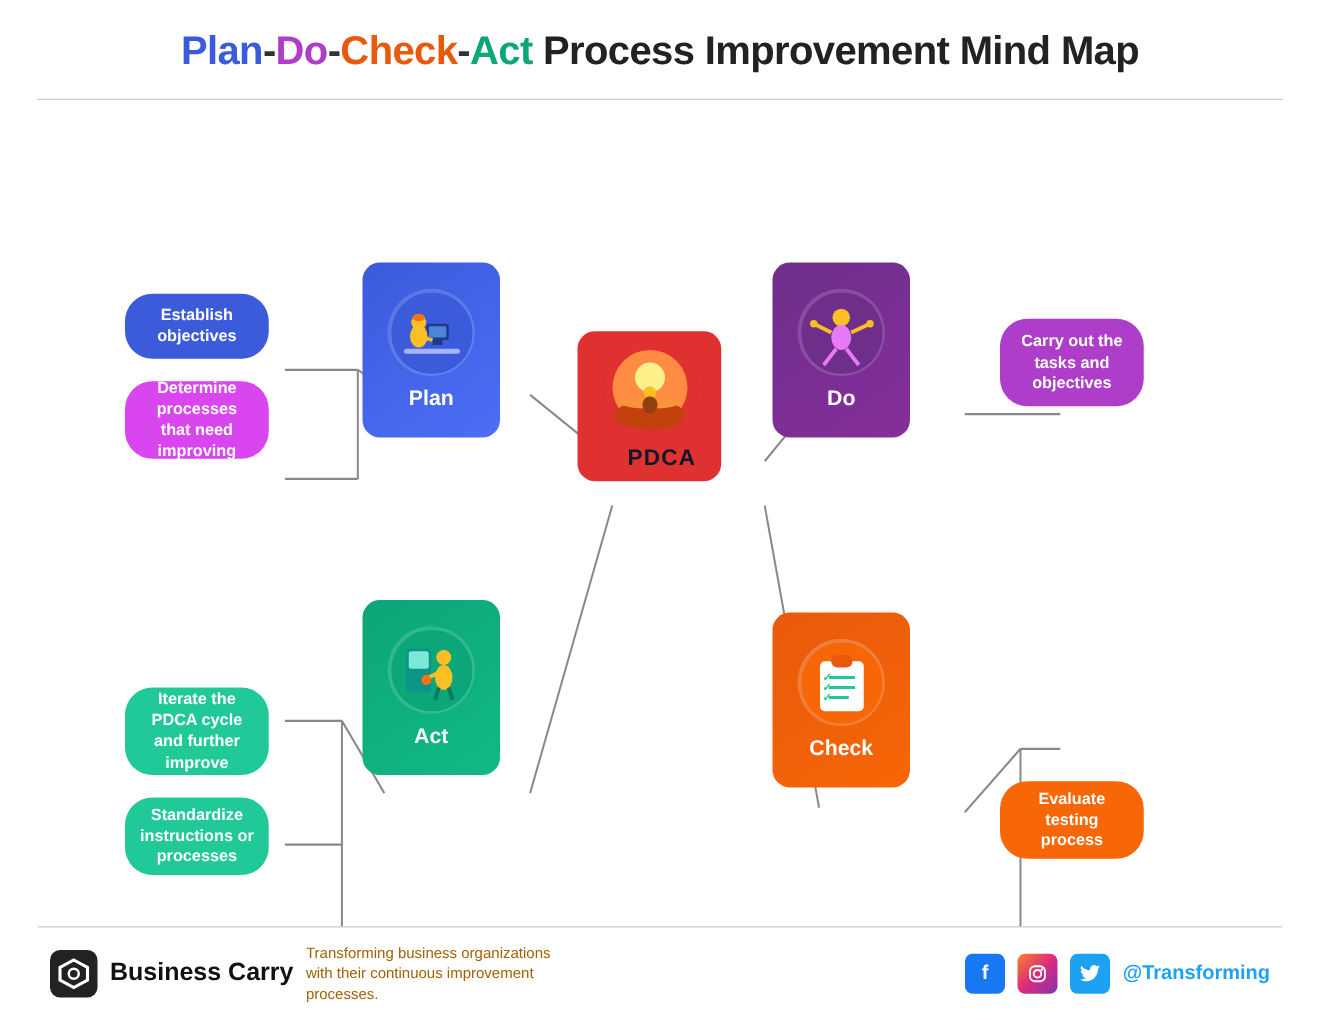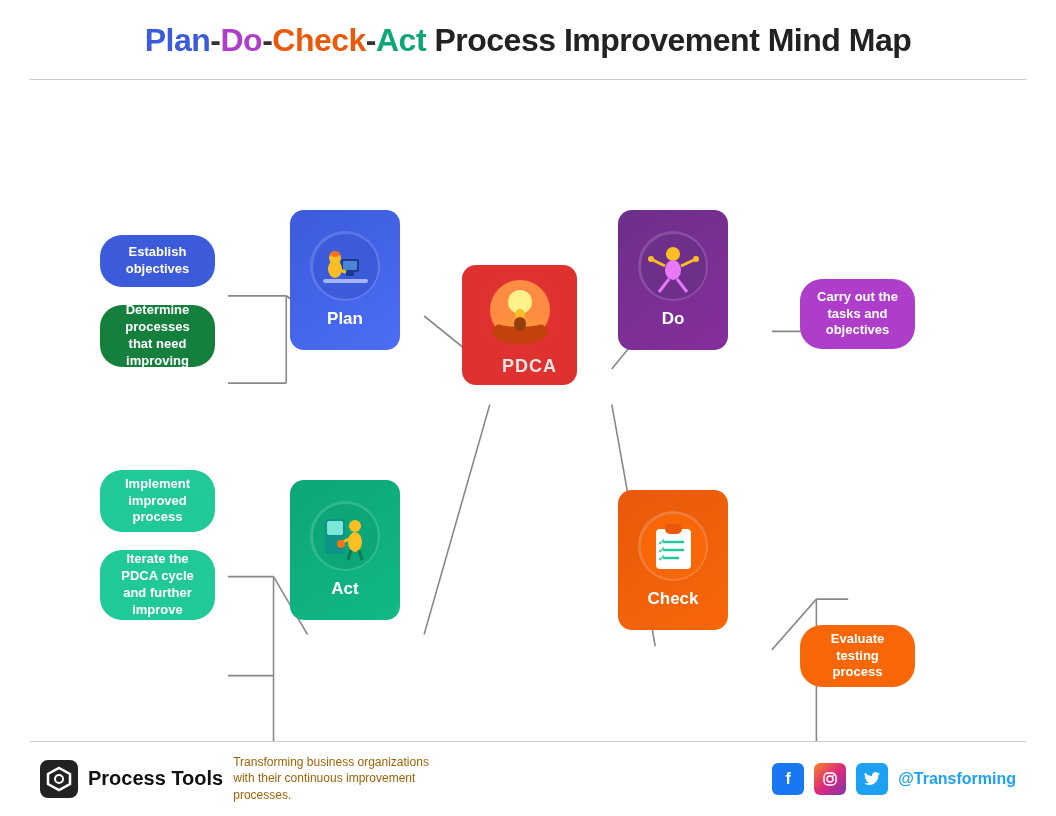--- a/index.html
+++ b/index.html
@@ -79,21 +79,21 @@
       height: 120px;
       background: #e03131;
       border-radius: 14px;
       left: 462px;
       top: 185px;
       padding: 8px;
     }
     .node-pdca .node-label {
       font-size: 18px;
       font-weight: 800;
-      color: #e5e5e5;
+      color: #0f172a;
       margin-top: 4px;
       letter-spacing: 1px;
       margin-left: 20px;
     }
 
     
     .node-plan {
       width: 110px;
       height: 140px;
       background: linear-gradient(145deg, #3b5bdb, #4c6ef5);
@@ -174,21 +174,21 @@
     
     .box-establish {
       background: #3b5bdb;
       width: 115px;
       height: 52px;
       left: 100px;
       top: 155px;
       justify-content: flex-end;
     }
     .box-determine {
-      background: #15803d;
+      background: #d946ef;
       width: 115px;
       height: 62px;
       left: 100px;
       top: 225px;
       border-radius: 22px;
     }
 
     
     .box-implement {
       background: #20c997;
@@ -213,21 +213,20 @@
       top: 558px;
     }
 
     
     .box-carry {
       background: #ae3ec9;
       width: 115px;
       height: 70px;
       left: 800px;
       top: 175px;
-      margin-top: 24px;
     }
 
     
     .box-gather {
       background: #f76707;
       width: 115px;
       height: 48px;
       left: 800px;
       top: 415px;
     }
@@ -364,25 +363,25 @@
       <line x1="770" y1="577" x2="800" y2="577" stroke="#888" stroke-width="1.5"></line>
     </svg>
 
     <div class="label-box box-establish">
       <span>Establish objectives</span>
     </div>
     <div class="label-box box-determine">
       <span>Determine processes that need improving</span>
     </div>
 
-    <div class="label-box box-implement">
-      <span>Implement improved process</span>
-    </div>
     <div class="label-box box-iterate">
       <span>Iterate the PDCA cycle and further improve</span>
+    </div>
+    <div class="label-box box-standardize">
+      <span>Standardize instructions or processes</span>
     </div>
 
     <div class="label-box box-carry">
       <span>Carry out the tasks and objectives</span>
     </div>
 
     <div class="label-box box-evaluate-testing">
       <span>Evaluate testing process</span>
     </div>
 
@@ -496,21 +495,21 @@
 
   <hr class="footer-divider">
   <div class="footer">
     <div class="footer-left">
       <div class="footer-logo">
         <svg width="26" height="26" viewBox="0 0 26 26">
           <polygon points="13,2 24,8 24,18 13,24 2,18 2,8" fill="none" stroke="#fff" stroke-width="2.5"></polygon>
           <circle cx="13" cy="13" r="4" fill="none" stroke="#fff" stroke-width="2"></circle>
         </svg>
       </div>
-      <span class="footer-brand">Process Tools</span>
+      <span class="footer-brand">Business Carry</span>
       <span class="footer-tagline">Transforming business organizations with their continuous improvement processes.</span>
     </div>
     <div class="footer-right">
       <div class="social-icon fb">
         <span>f</span>
       </div>
       <div class="social-icon ig">
         <svg width="16" height="16" viewBox="0 0 16 16" fill="none">
           <rect x="2" y="2" width="12" height="12" rx="4" stroke="white" stroke-width="1.5"></rect>
           <circle cx="8" cy="8" r="3" stroke="white" stroke-width="1.5"></circle>

